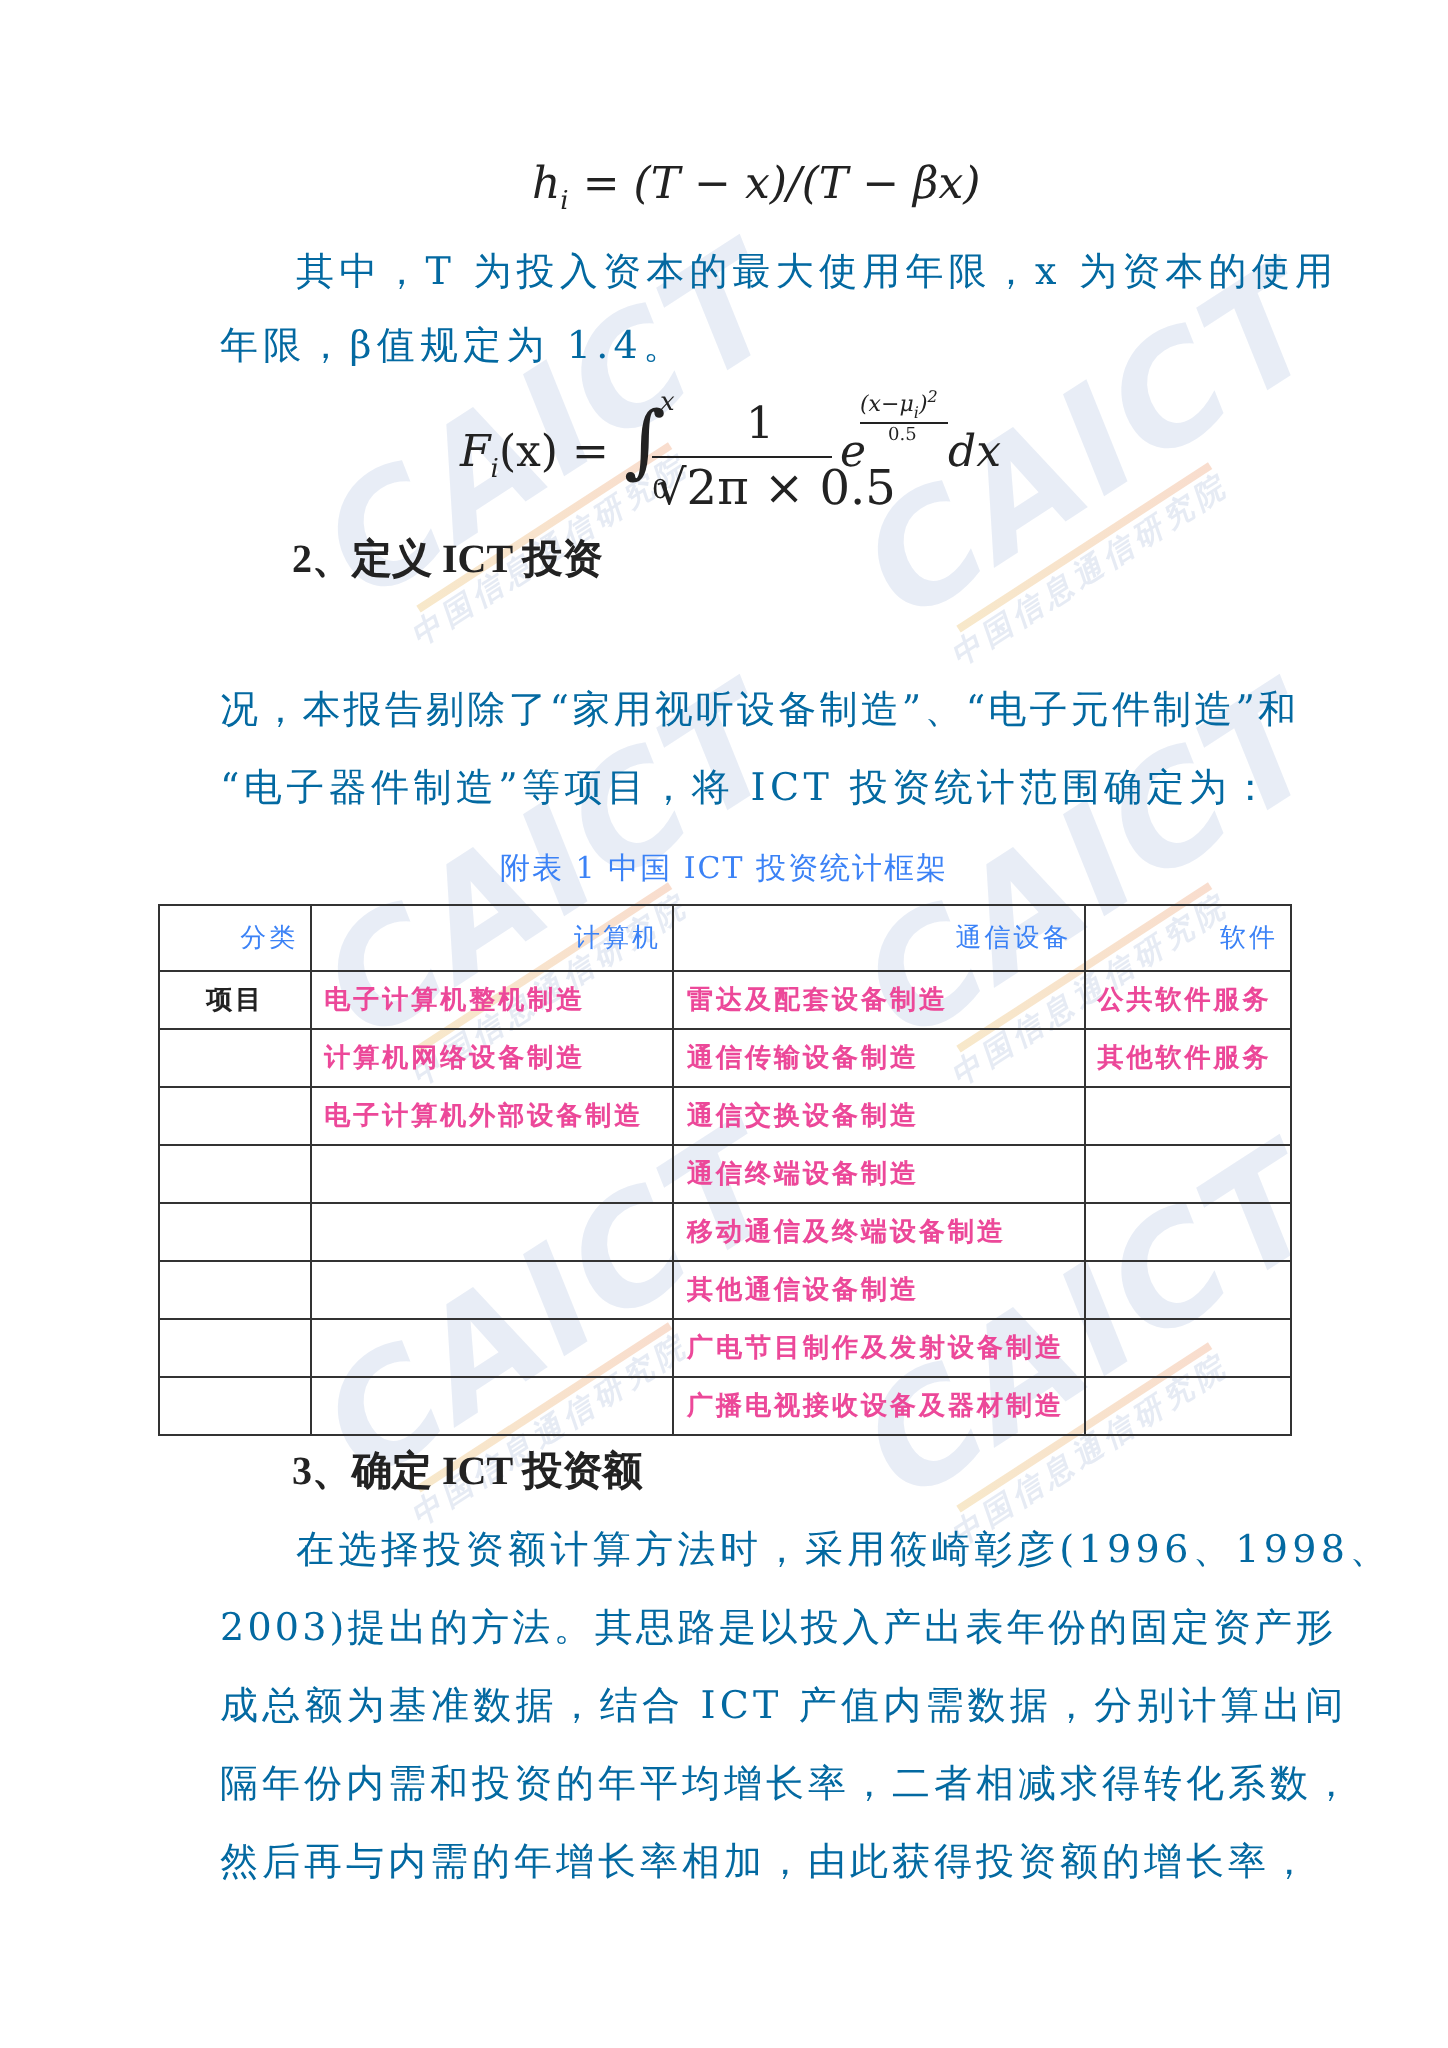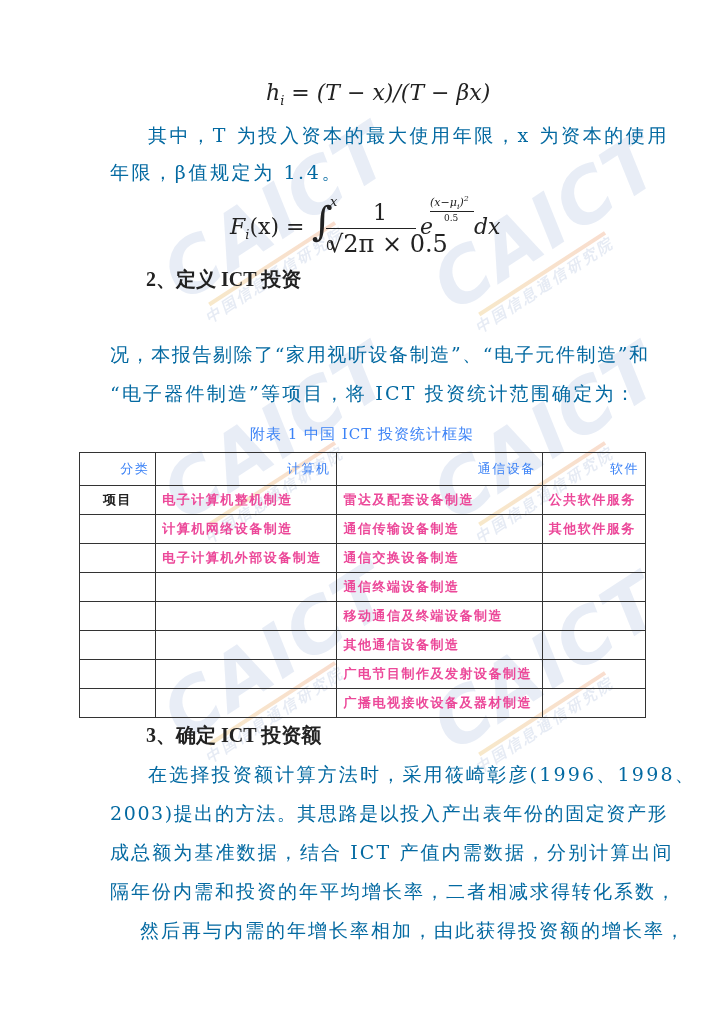--- a/index.html
+++ b/index.html
@@ -169,15 +169,15 @@
       <td></td>
     </tr>
   </tbody>
     </table>
 
   <div class="line heading" style="left:146px; top:722px;">3、确定 ICT 投资额</div>
   <div class="line body-text" style="left:148px; top:762px; letter-spacing:2.2px;">在选择投资额计算方法时，采用筱崎彰彦(1996、1998、</div>
   <div class="line body-text" style="left:110px; top:801px; letter-spacing:1.6px;">2003)提出的方法。其思路是以投入产出表年份的固定资产形</div>
   <div class="line body-text" style="left:110px; top:840px; letter-spacing:2.1px;">成总额为基准数据，结合 ICT 产值内需数据，分别计算出间</div>
   <div class="line body-text" style="left:110px; top:879px; letter-spacing:2.0px;">隔年份内需和投资的年平均增长率，二者相减求得转化系数，</div>
-  <div class="line body-text" style="left:110px; top:918px; letter-spacing:2.0px;margin-left:30px;">然后再与内需的年增长率相加，由此获得投资额的增长率，</div>
+  <div class="line body-text" style="left:110px; top:918px; letter-spacing:2.0px;">然后再与内需的年增长率相加，由此获得投资额的增长率，</div>
 
 </div>
 
 </body></html>

